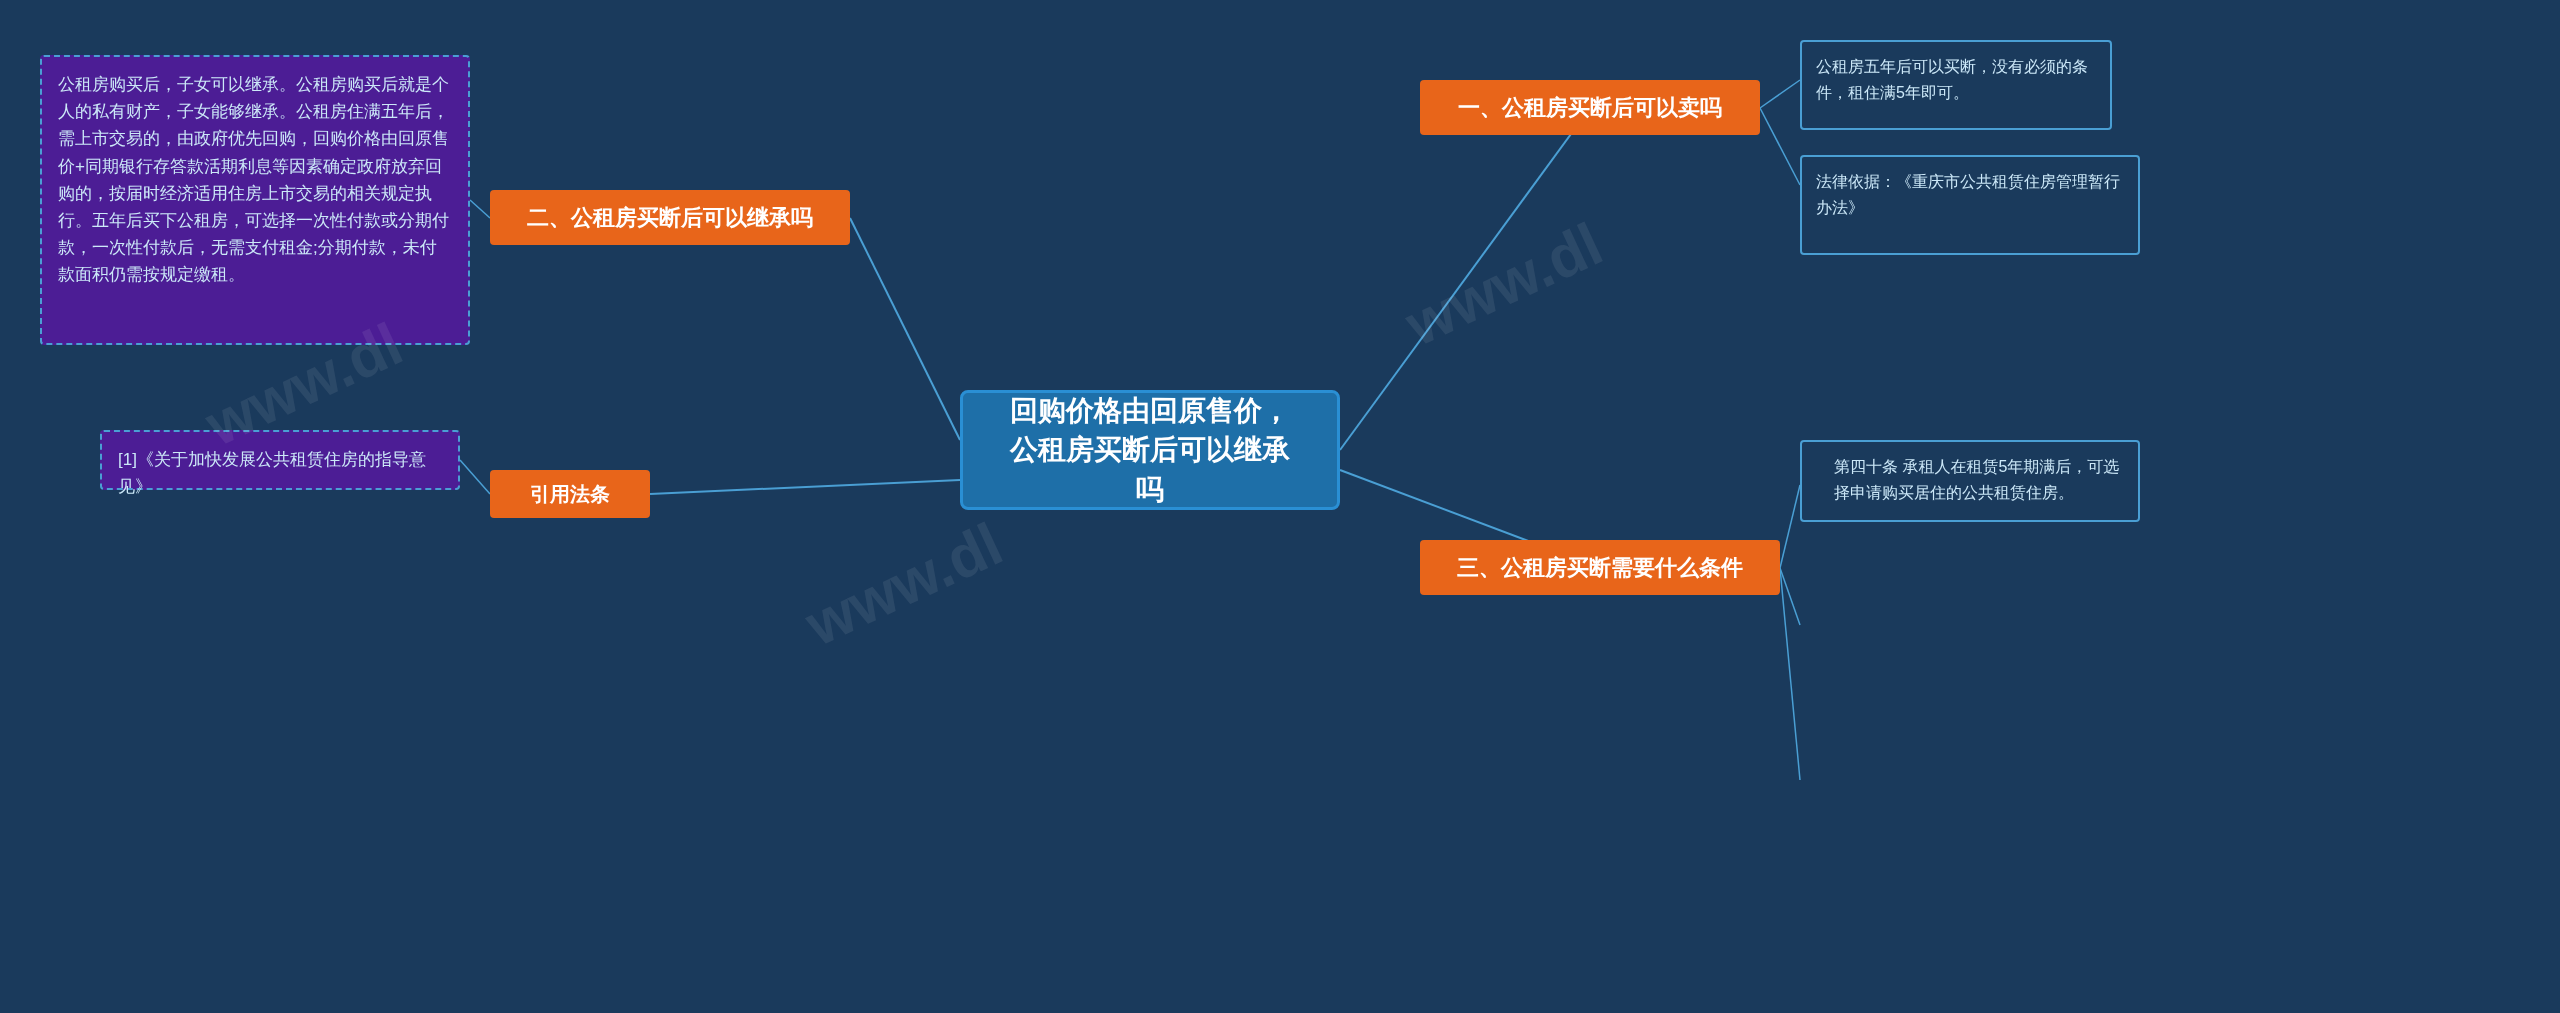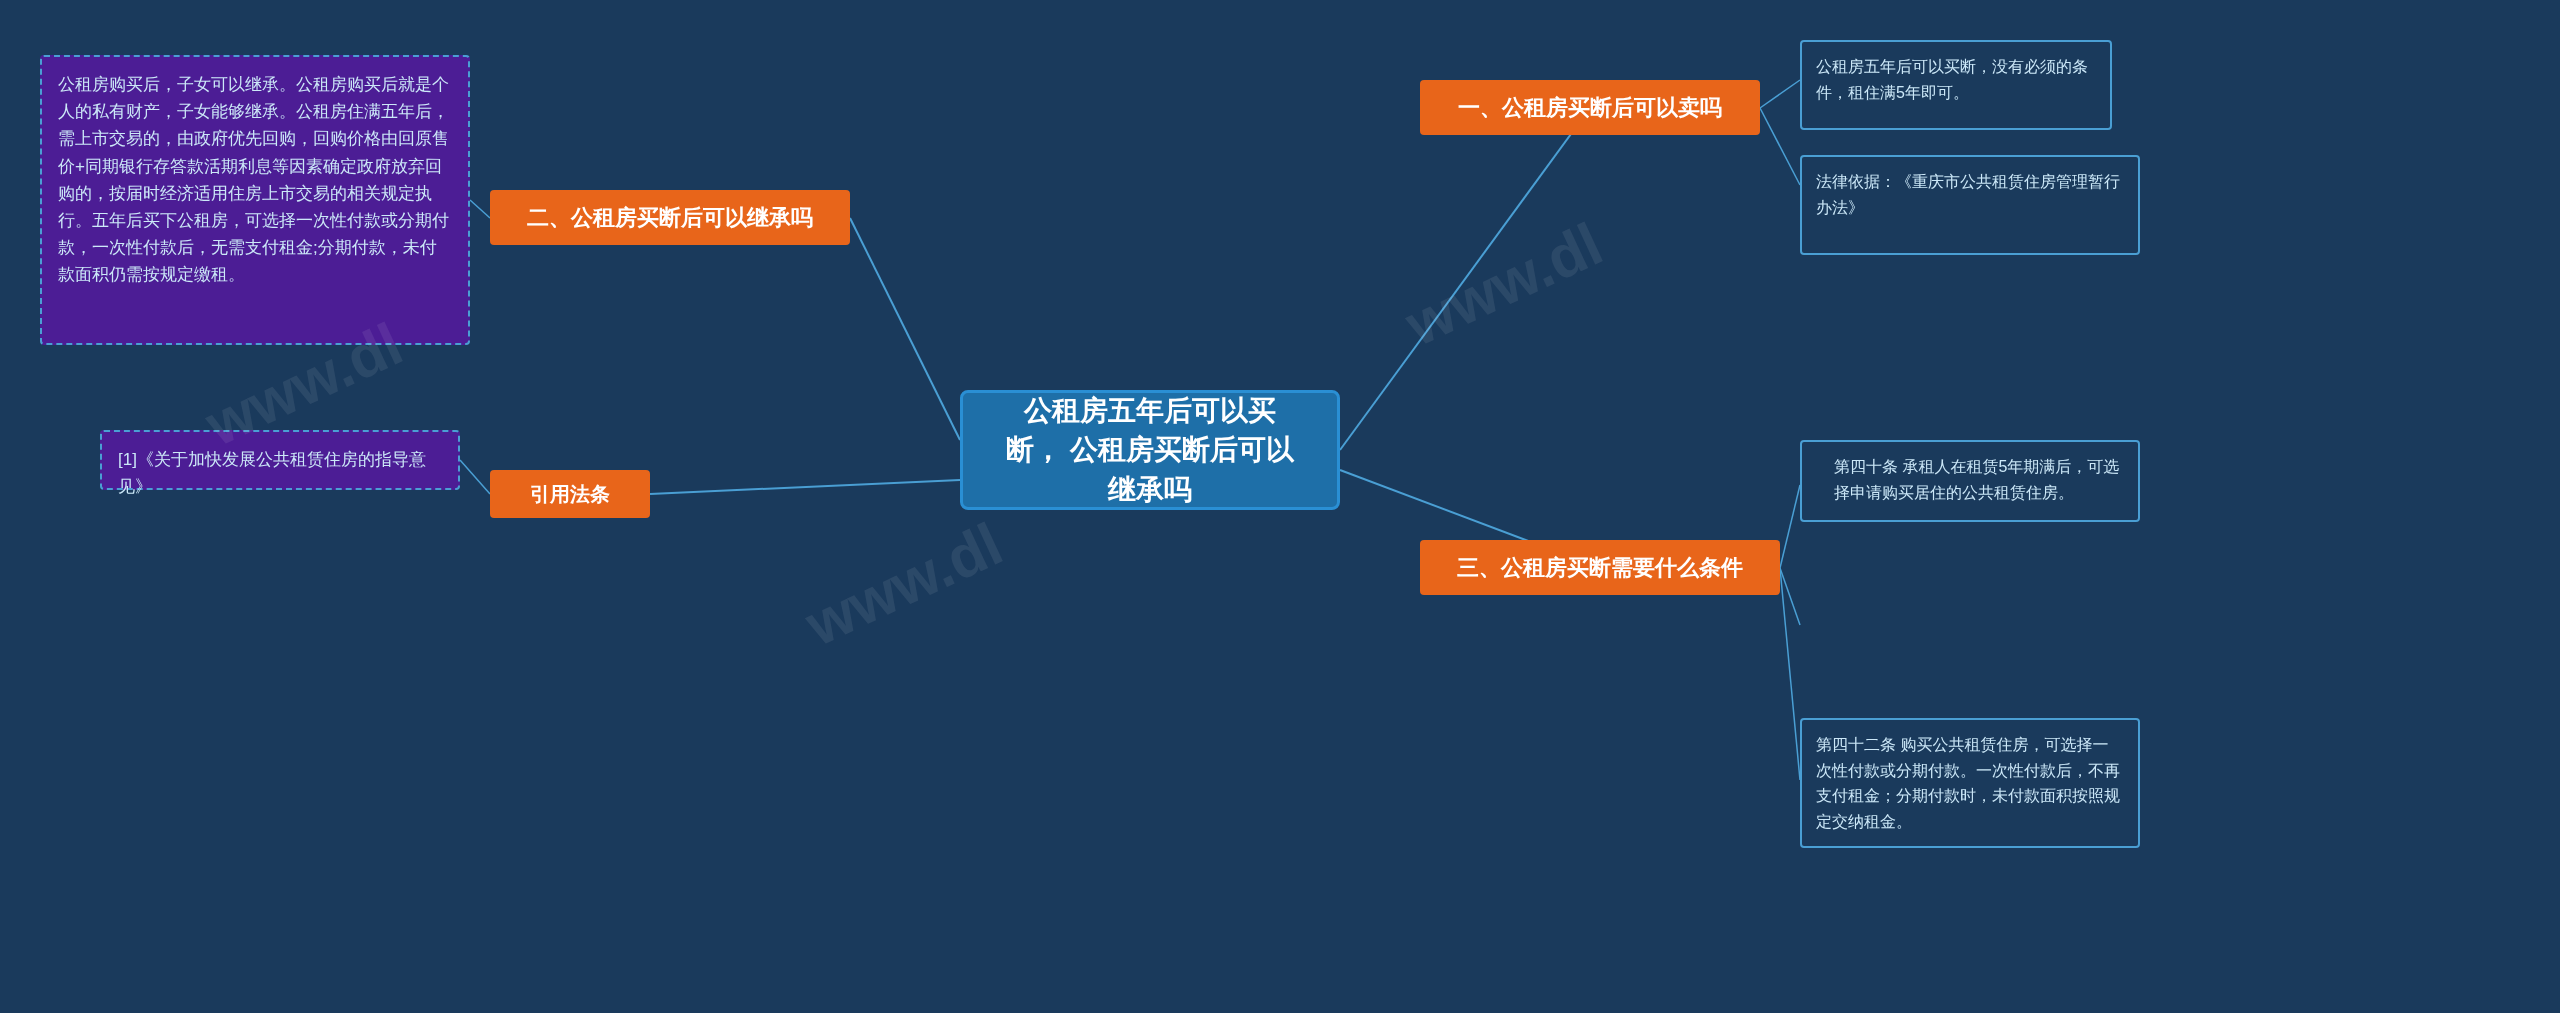--- a/index.html
+++ b/index.html
@@ -120,21 +120,21 @@
     <line x1="1780" y1="568" x2="1800" y2="625" stroke="#4a9fd4" stroke-width="1.5"></line>
 
     <line x1="1780" y1="568" x2="1800" y2="780" stroke="#4a9fd4" stroke-width="1.5"></line>
 
     <line x1="490" y1="218" x2="470" y2="200" stroke="#4a9fd4" stroke-width="1.5"></line>
 
     <line x1="490" y1="494" x2="460" y2="460" stroke="#4a9fd4" stroke-width="1.5"></line>
   </svg>
 
   <div class="central-node" style="left:960px; top:390px; width:380px; height:120px;">
-    <span>公租房五年后可以买断，
+    <span>回购价格由回原售价，
 公租房买断后可以继承吗</span>
   </div>
 
   <div class="header-node" style="left:1420px; top:80px; width:340px; height:55px;">
     <span>一、公租房买断后可以卖吗</span>
   </div>
 
   <div class="header-node" style="left:490px; top:190px; width:360px; height:55px;">
     <span>二、公租房买断后可以继承吗</span>
   </div>
@@ -161,21 +161,18 @@
 
   <div class="info-node" style="left:1800px; top:155px; width:340px; height:100px;">
     <span>法律依据：《重庆市公共租赁住房管理暂行办法》</span>
   </div>
 
   <div class="info-node" style="left:1800px; top:440px; width:340px; height:82px;padding-left:32px;">
     <span>第四十条 承租人在租赁5年期满后，可选择申请购买居住的公共租赁住房。</span>
   </div>
 
 
-  <div class="info-node" style="left:1800px; top:718px; width:340px; height:130px;">
-    <span>第四十二条 购买公共租赁住房，可选择一次性付款或分期付款。一次性付款后，不再支付租金；分期付款时，未付款面积按照规定交纳租金。</span>
-  </div>
 
   <div class="watermark" style="left:200px; top:350px; font-size:60px; transform:rotate(-25deg);">www.dl</div>
   <div class="watermark" style="left:800px; top:550px; font-size:60px; transform:rotate(-25deg);">www.dl</div>
   <div class="watermark" style="left:1400px; top:250px; font-size:60px; transform:rotate(-25deg);">www.dl</div>
 
 </div>
 
 </body></html>

